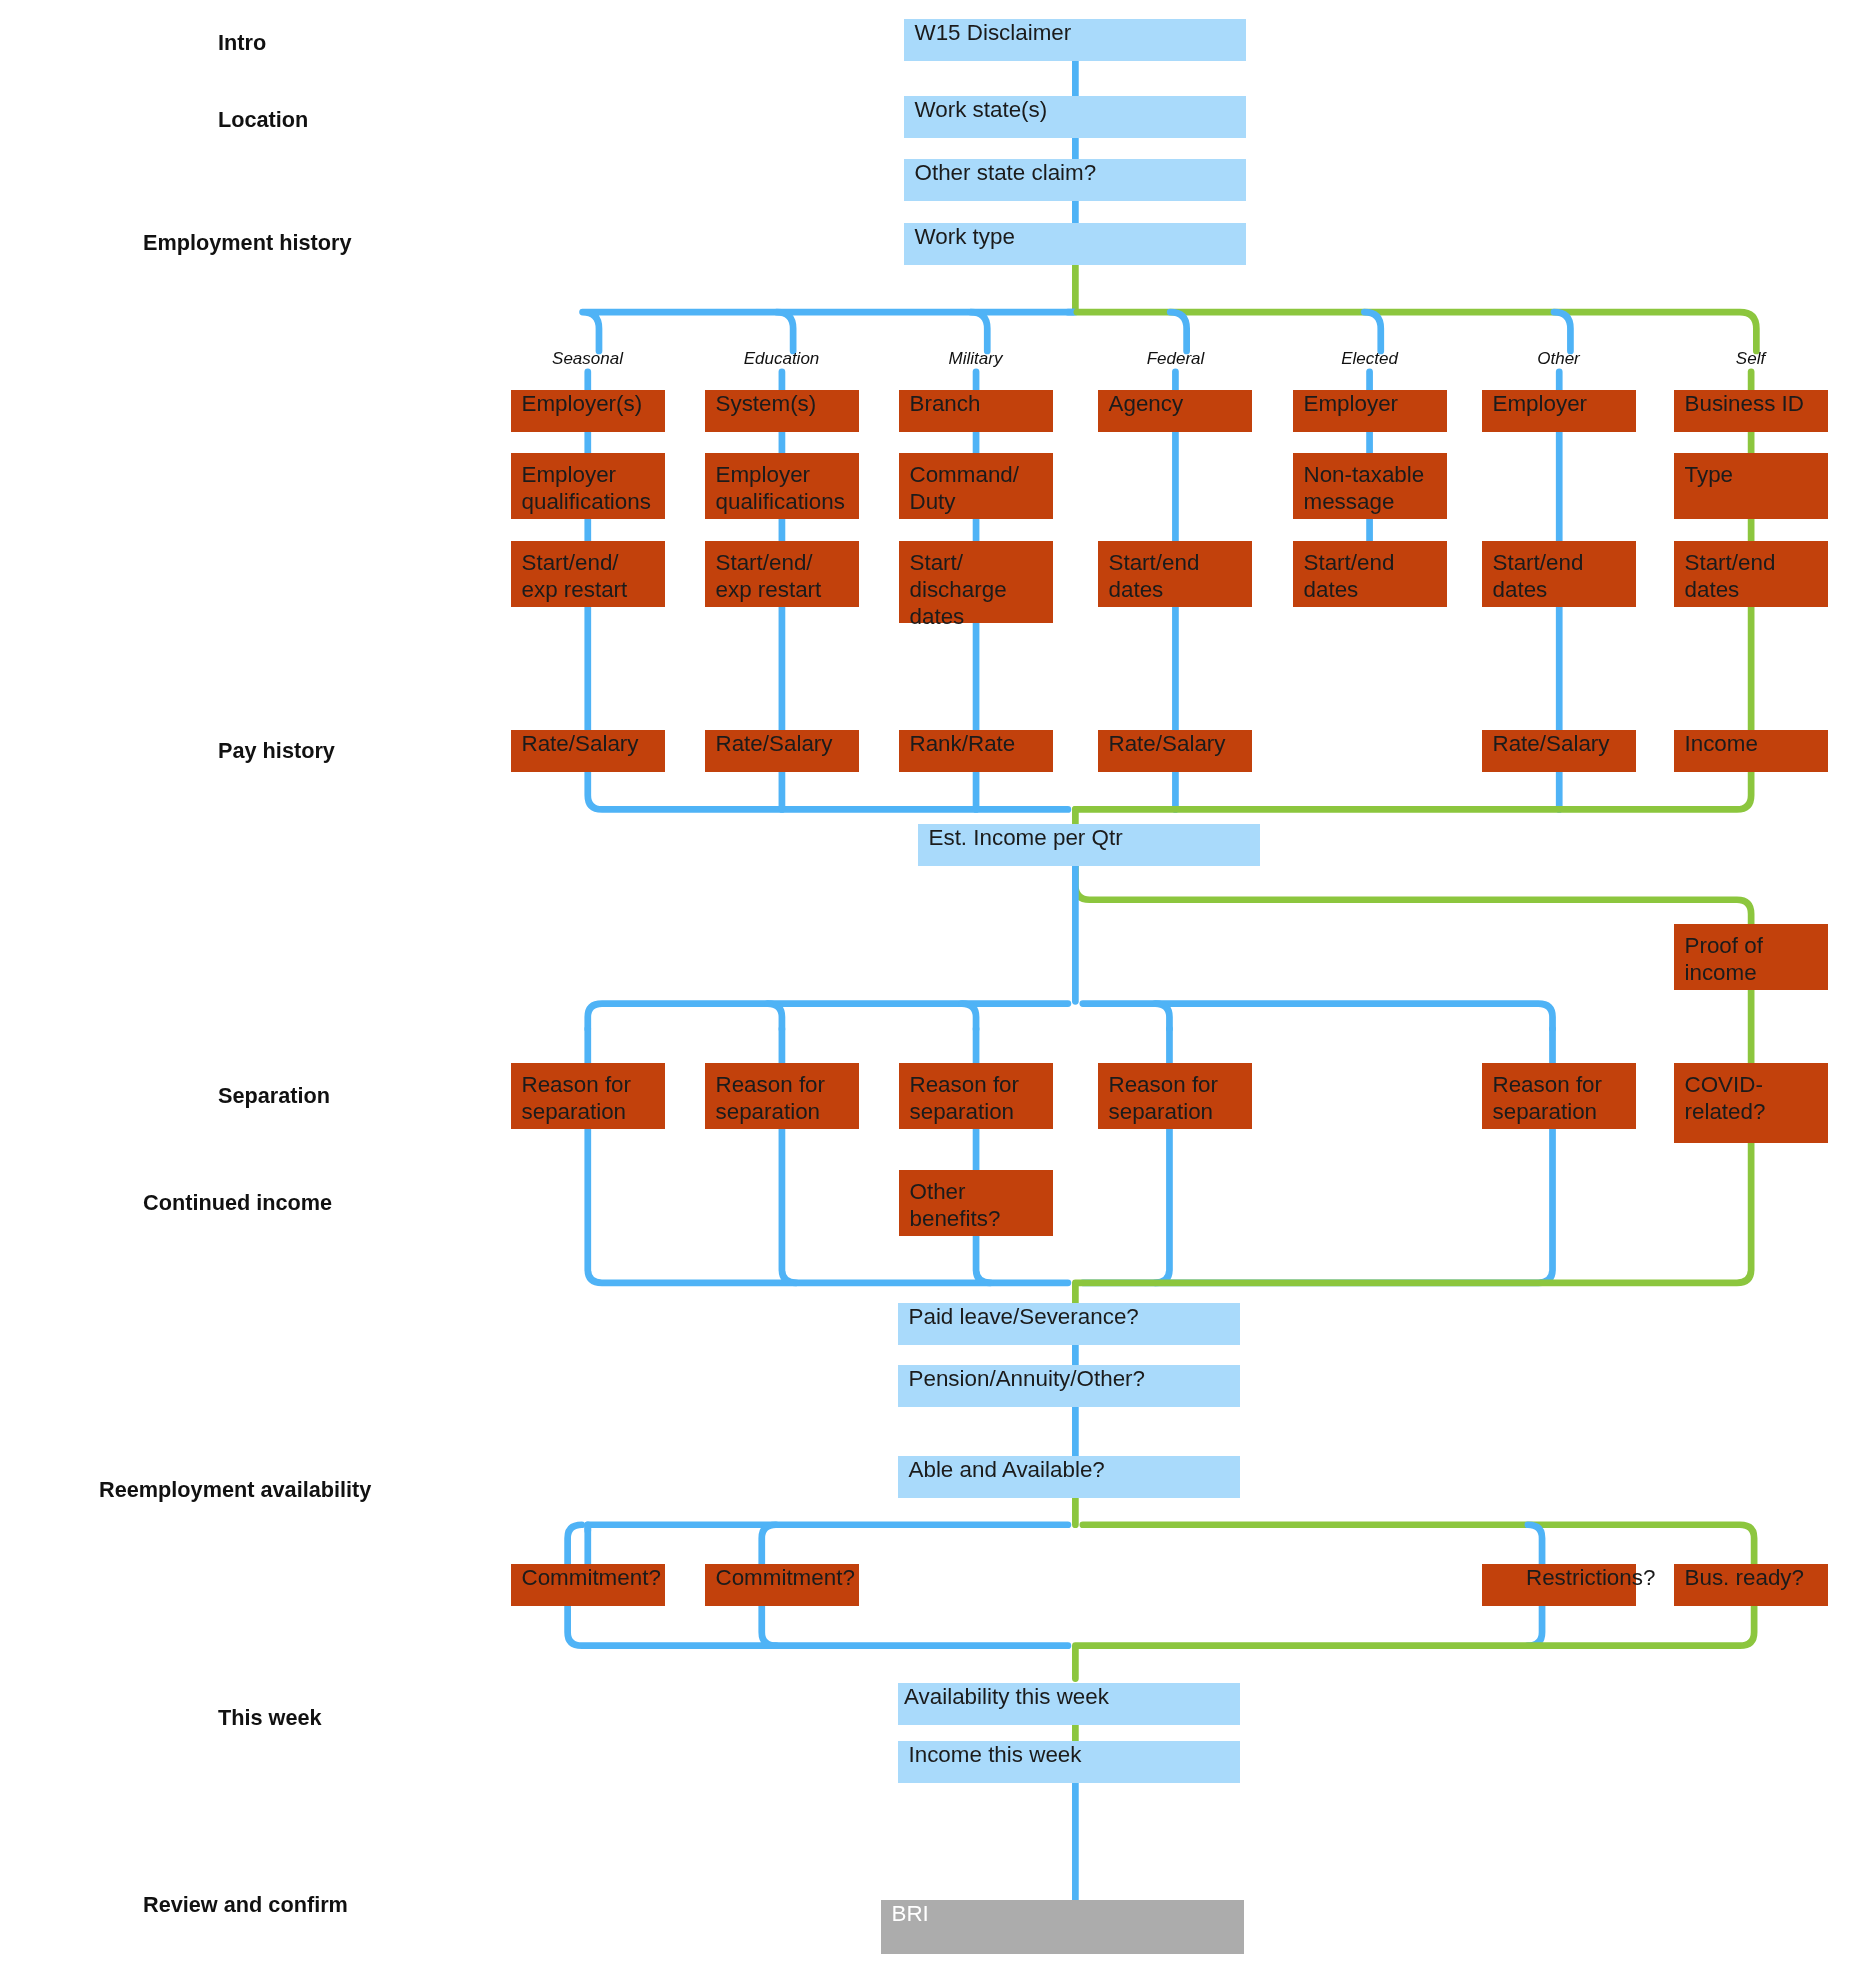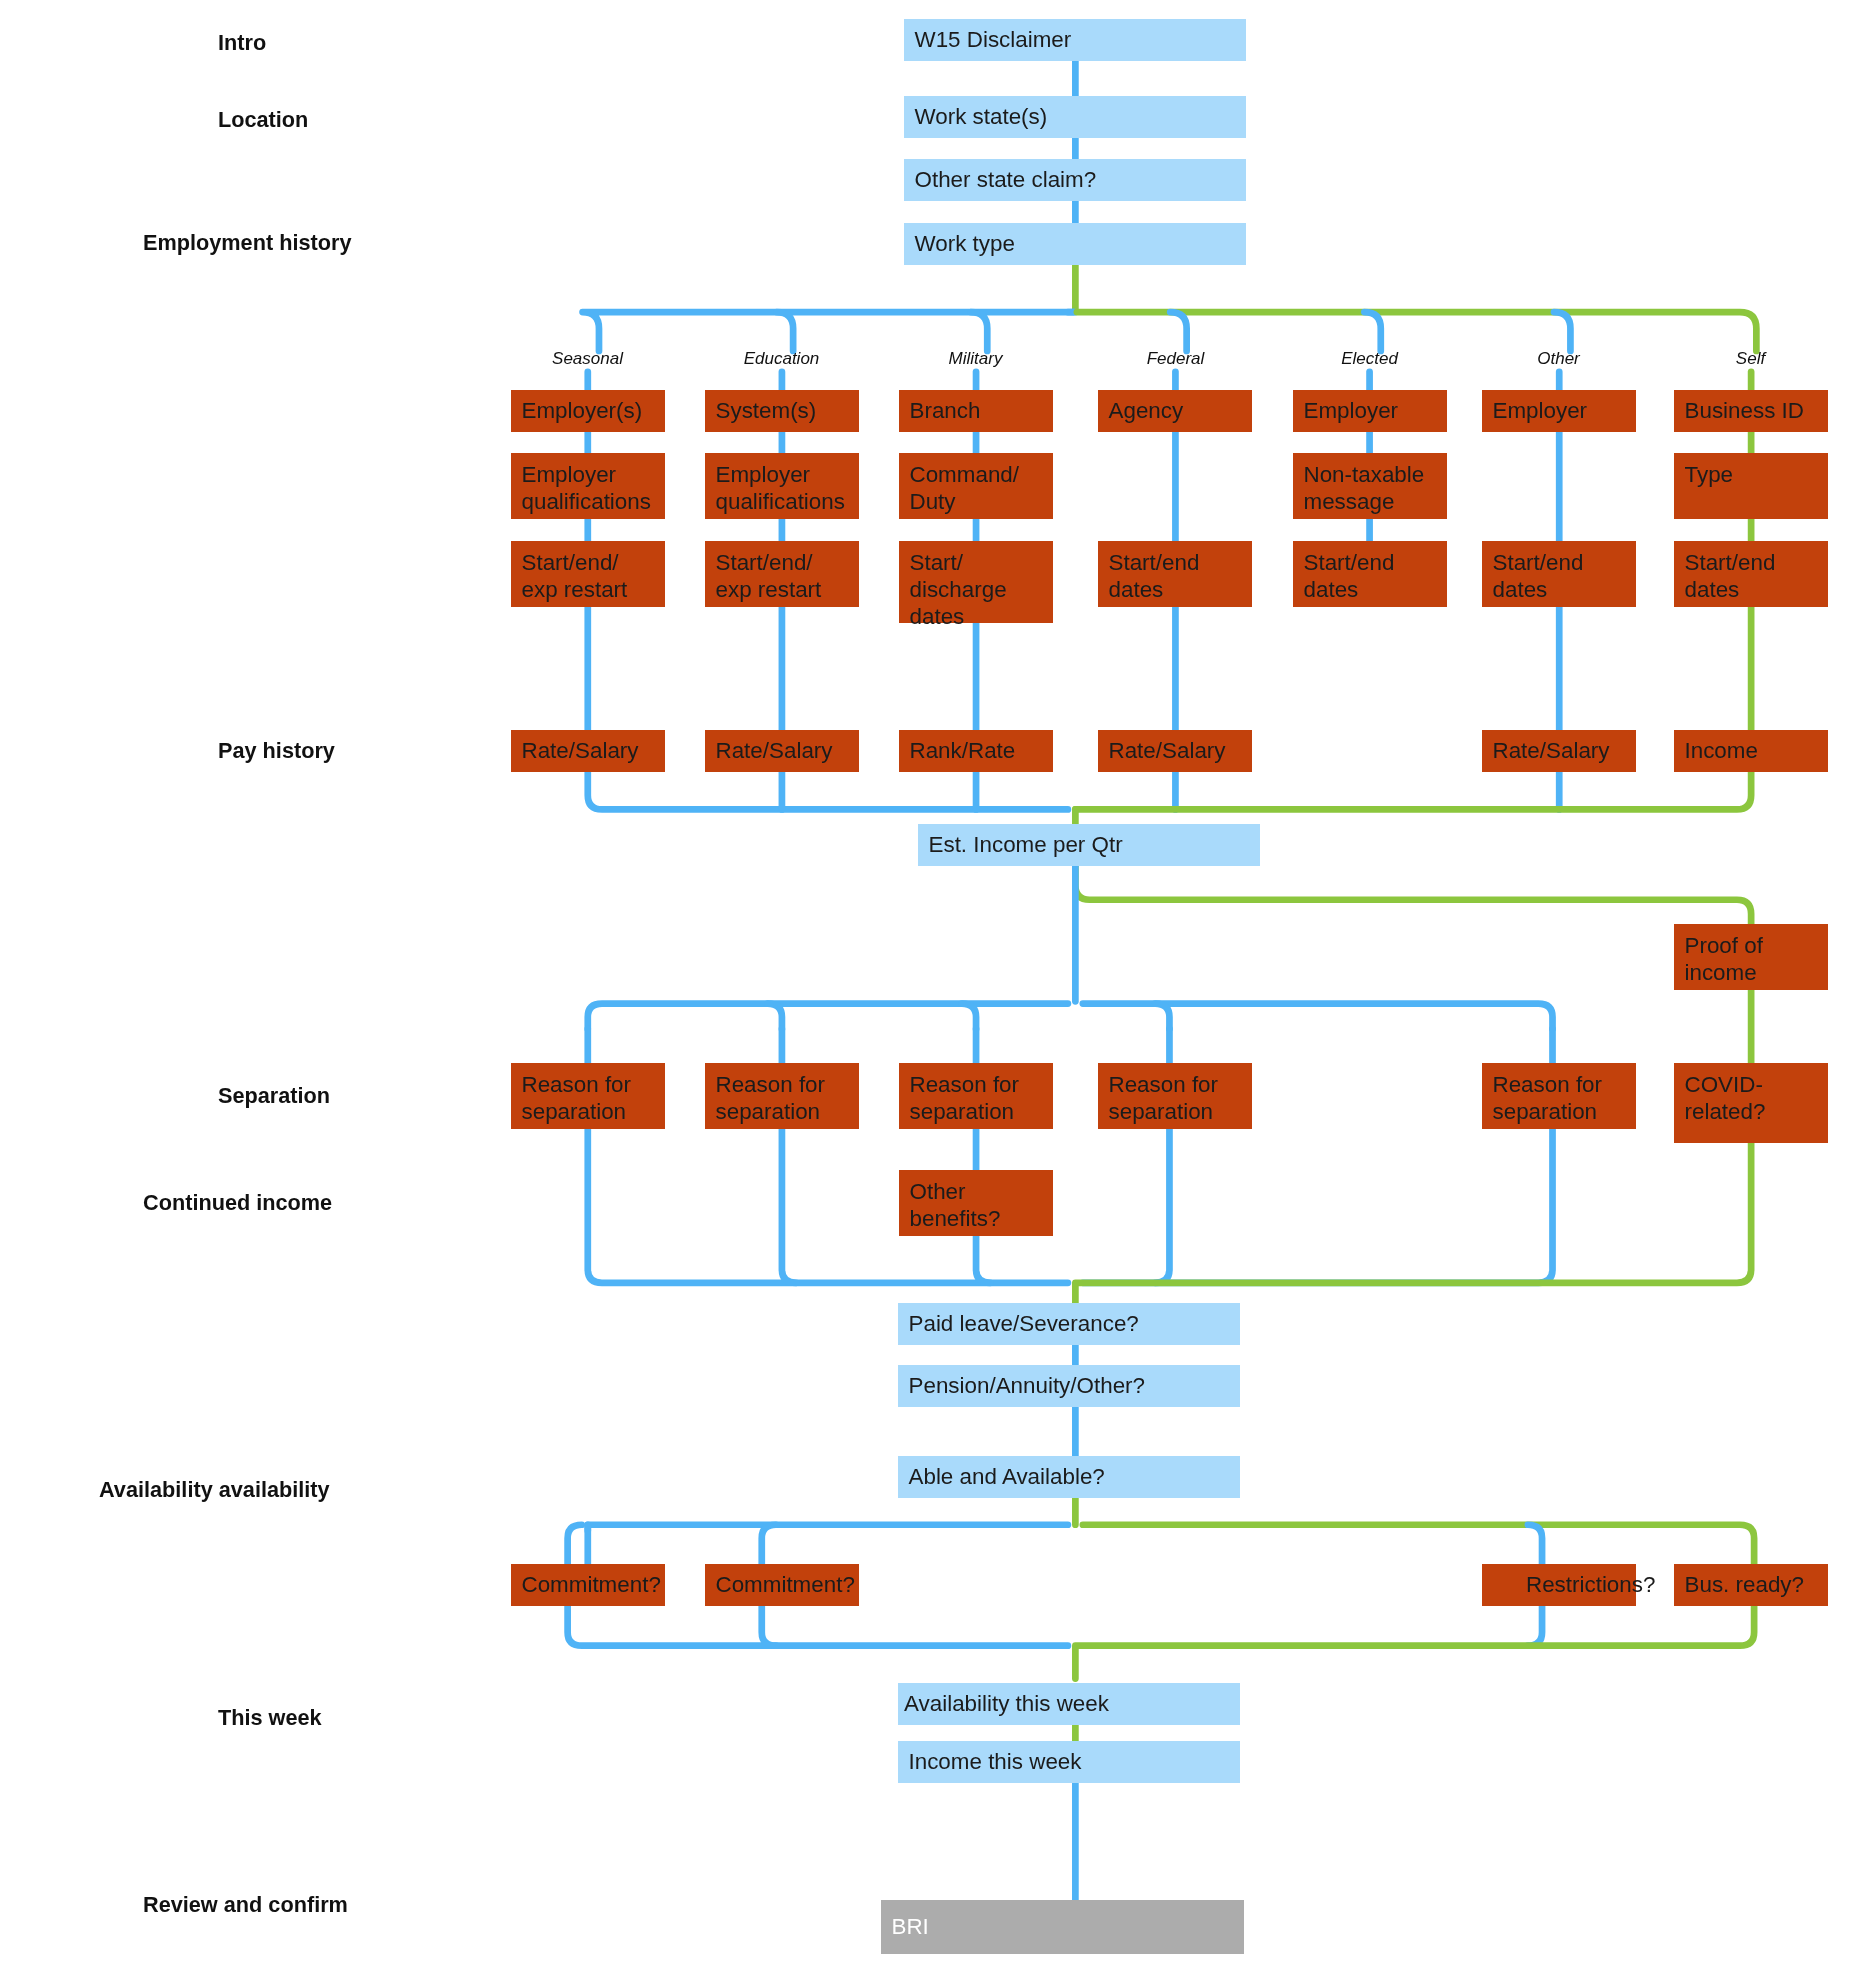--- a/index.html
+++ b/index.html
@@ -1,21 +1,21 @@
 <!DOCTYPE html>
 <html style="font-size:12px"><head>
 <meta charset="utf-8">
 <style>
   html,body{margin:0;padding:0;background:#ffffff;}
   body{font-family:"Liberation Sans", sans-serif;}
   #stage{position:relative;width:1867px;height:1975px;background:#fff;overflow:hidden;}
   svg.wires{position:absolute;left:0;top:0;width:1867px;height:1975px;pointer-events:none;}
   .title{position:absolute;left:22.4px;top:30px;color:#4FB3F6;font-size:39px;line-height:1.18;font-weight:400;letter-spacing:-0.4px;}
   .rowlabel{position:absolute;font-size:21.7px;font-weight:700;color:#111;line-height:1.15;}
-  .node{position:absolute;box-sizing:border-box;display:flex;align-items:center;padding:0 10.5px;font-size:22.4px;color:#1b1b1b;line-height:1.22;}
+  .node{position:absolute;box-sizing:border-box;display:flex;align-items:flex-start;padding:0 10.5px;font-size:22.4px;color:#1b1b1b;line-height:1.22;}
   .node.lt{background:#c2410c;}
   .node.md{background:#A9DAFB;}
   .node.gy{background:#ACACAC;color:#ffffff;}
   .node.top{align-items:flex-start;padding-top:7.5px;}
   .colhead{position:absolute;text-align:center;font-style:italic;font-size:17px;color:#111;}
 </style>
 </head>
 <body>
 
 <div id="stage">
@@ -123,21 +123,21 @@
     </g>
   </svg>
 
 
   <div class="rowlabel" style="left:218px;width:239px;top:31px;">Intro</div>
   <div class="rowlabel" style="left:218px;width:239px;top:108px;">Location</div>
   <div class="rowlabel" style="left:143px;width:314px;top:231px;">Employment history</div>
   <div class="rowlabel" style="left:218px;width:239px;top:739px;">Pay history</div>
   <div class="rowlabel" style="left:218px;width:239px;top:1084px;">Separation</div>
   <div class="rowlabel" style="left:143px;width:314px;top:1191px;">Continued income</div>
-  <div class="rowlabel" style="left:99px;width:358px;top:1478px;">Availability availability</div>
+  <div class="rowlabel" style="left:99px;width:358px;top:1478px;">Reemployment availability</div>
   <div class="rowlabel" style="left:218px;width:239px;top:1706px;">This week</div>
   <div class="rowlabel" style="left:143px;width:314px;top:1893px;">Review and confirm</div>
 
   <div class="colhead" style="left:498px;width:179px;top:349px;">Seasonal</div>
   <div class="colhead" style="left:692px;width:179px;top:349px;">Education</div>
   <div class="colhead" style="left:886px;width:179px;top:349px;">Military</div>
   <div class="colhead" style="left:1086px;width:179px;top:349px;">Federal</div>
   <div class="colhead" style="left:1280px;width:179px;top:349px;">Elected</div>
   <div class="colhead" style="left:1469px;width:179px;top:349px;">Other</div>
   <div class="colhead" style="left:1661px;width:179px;top:349px;">Self</div>

